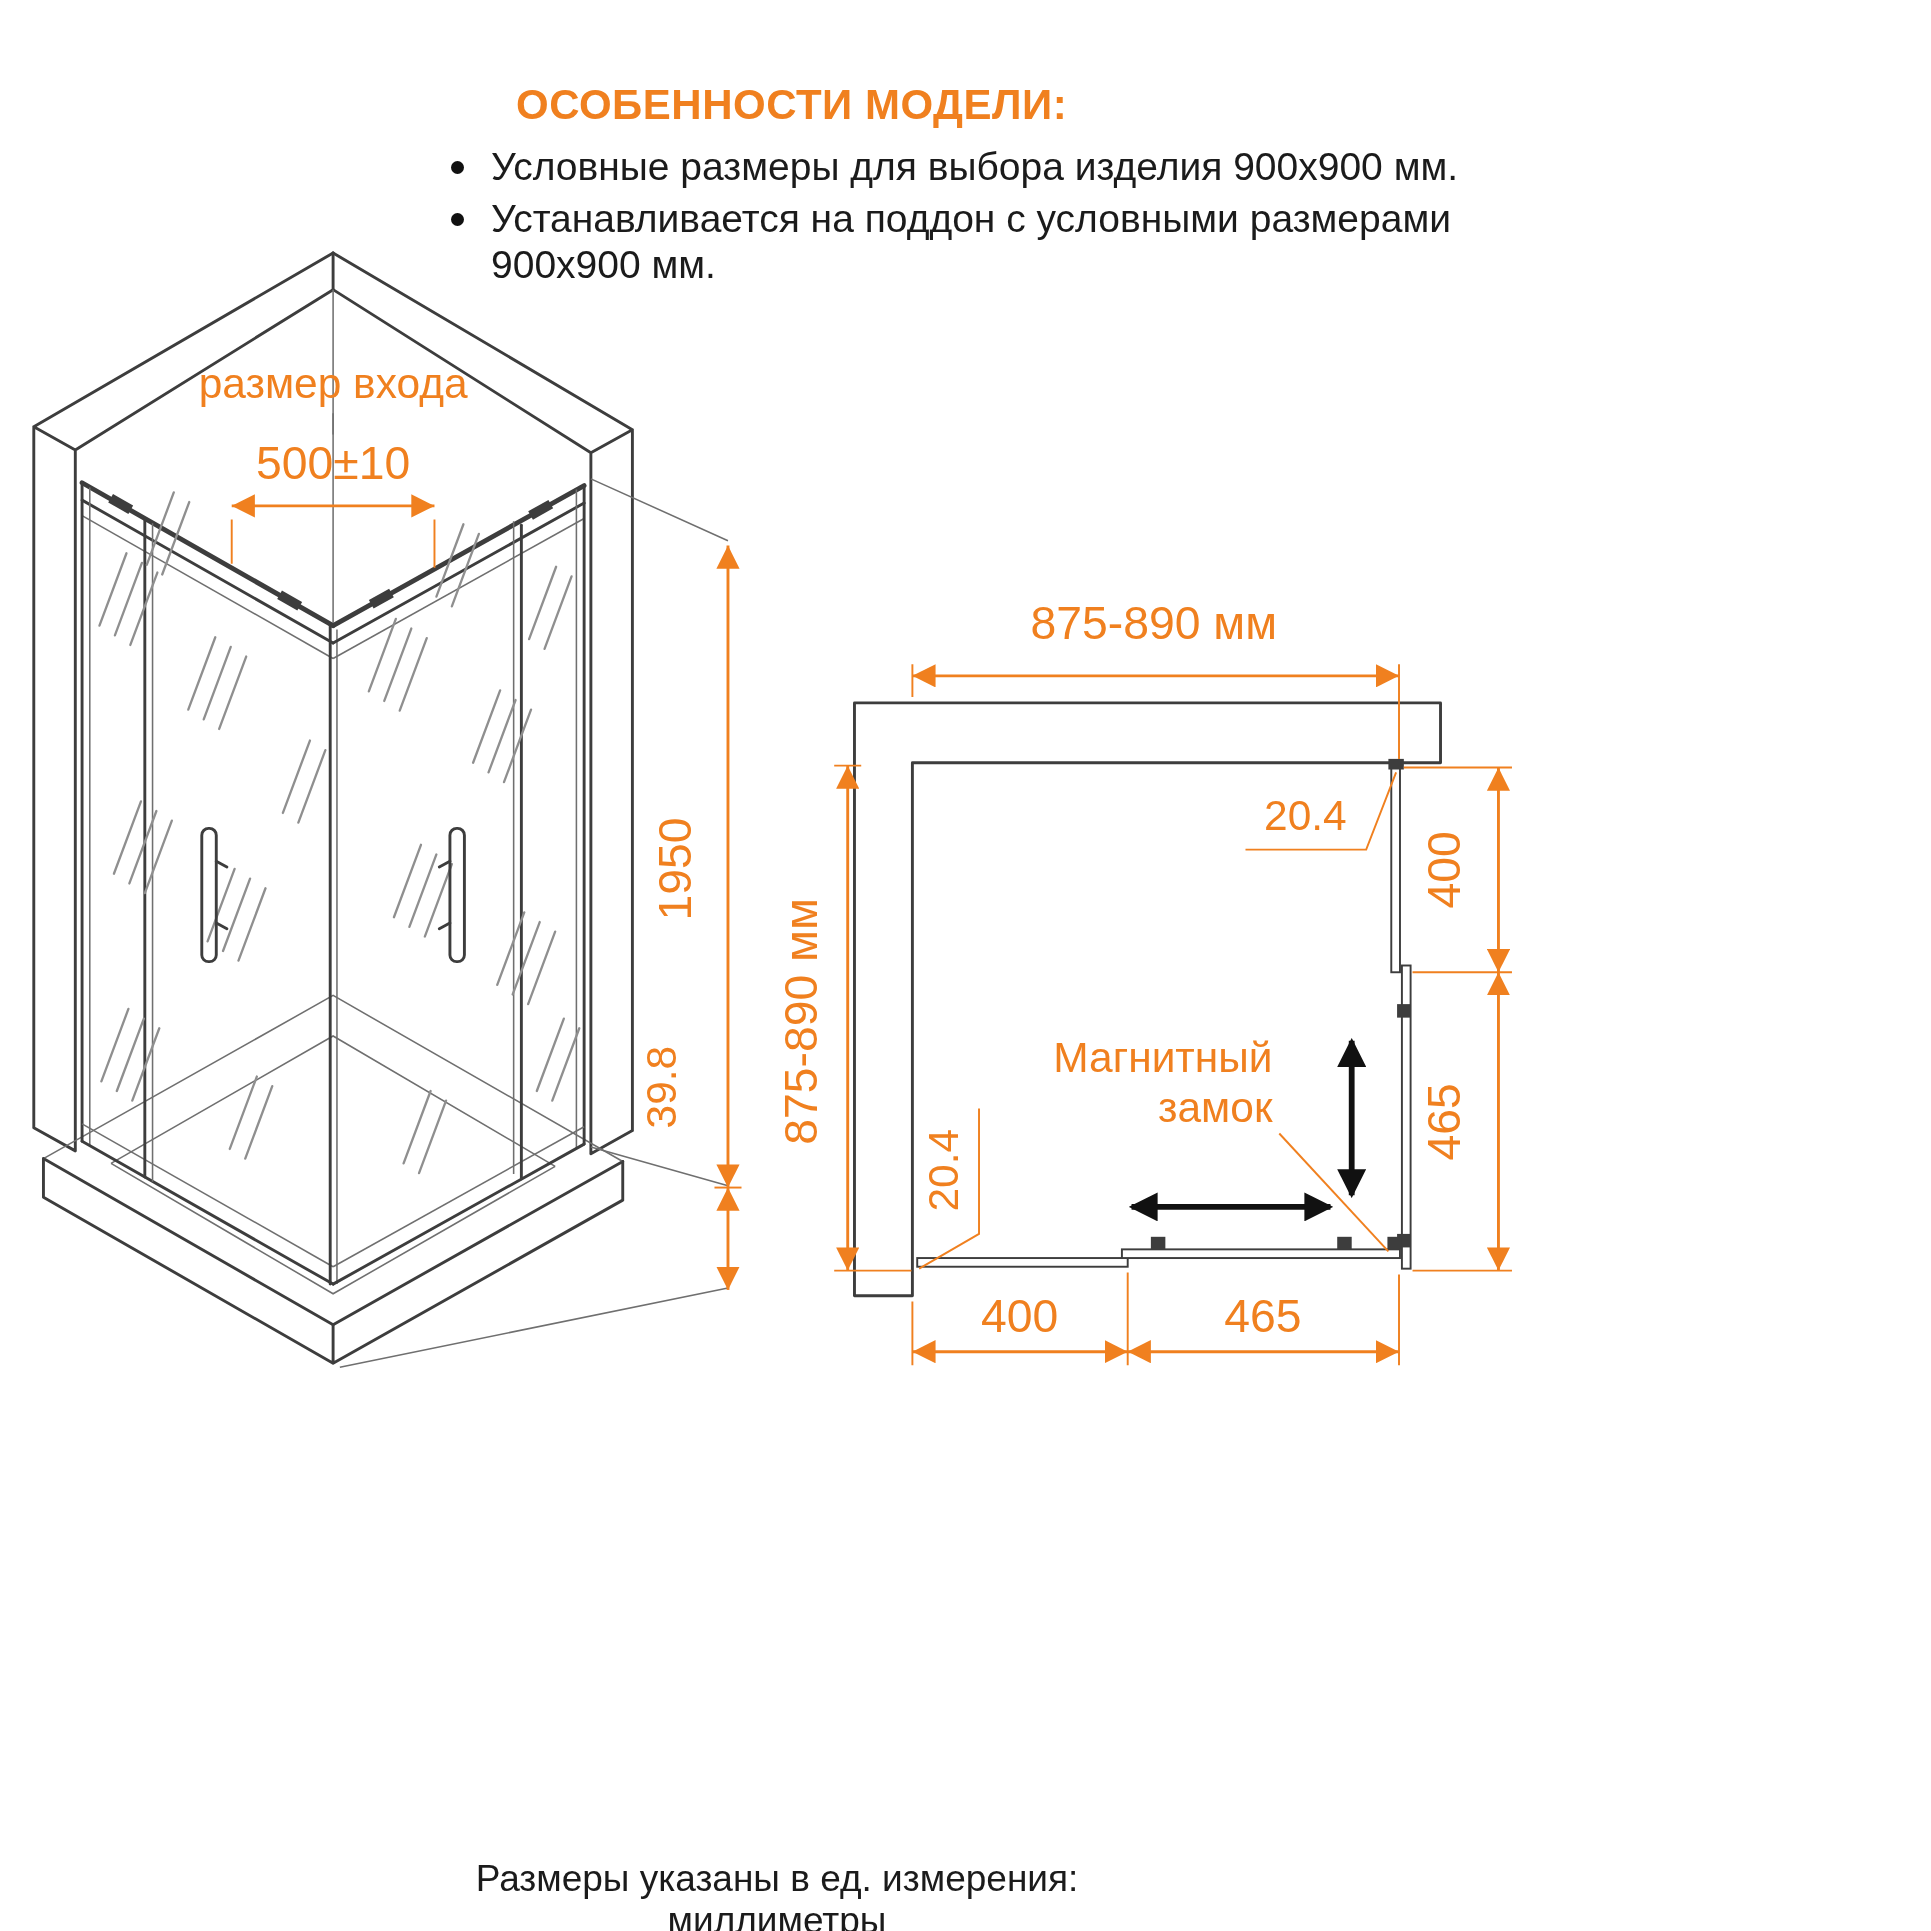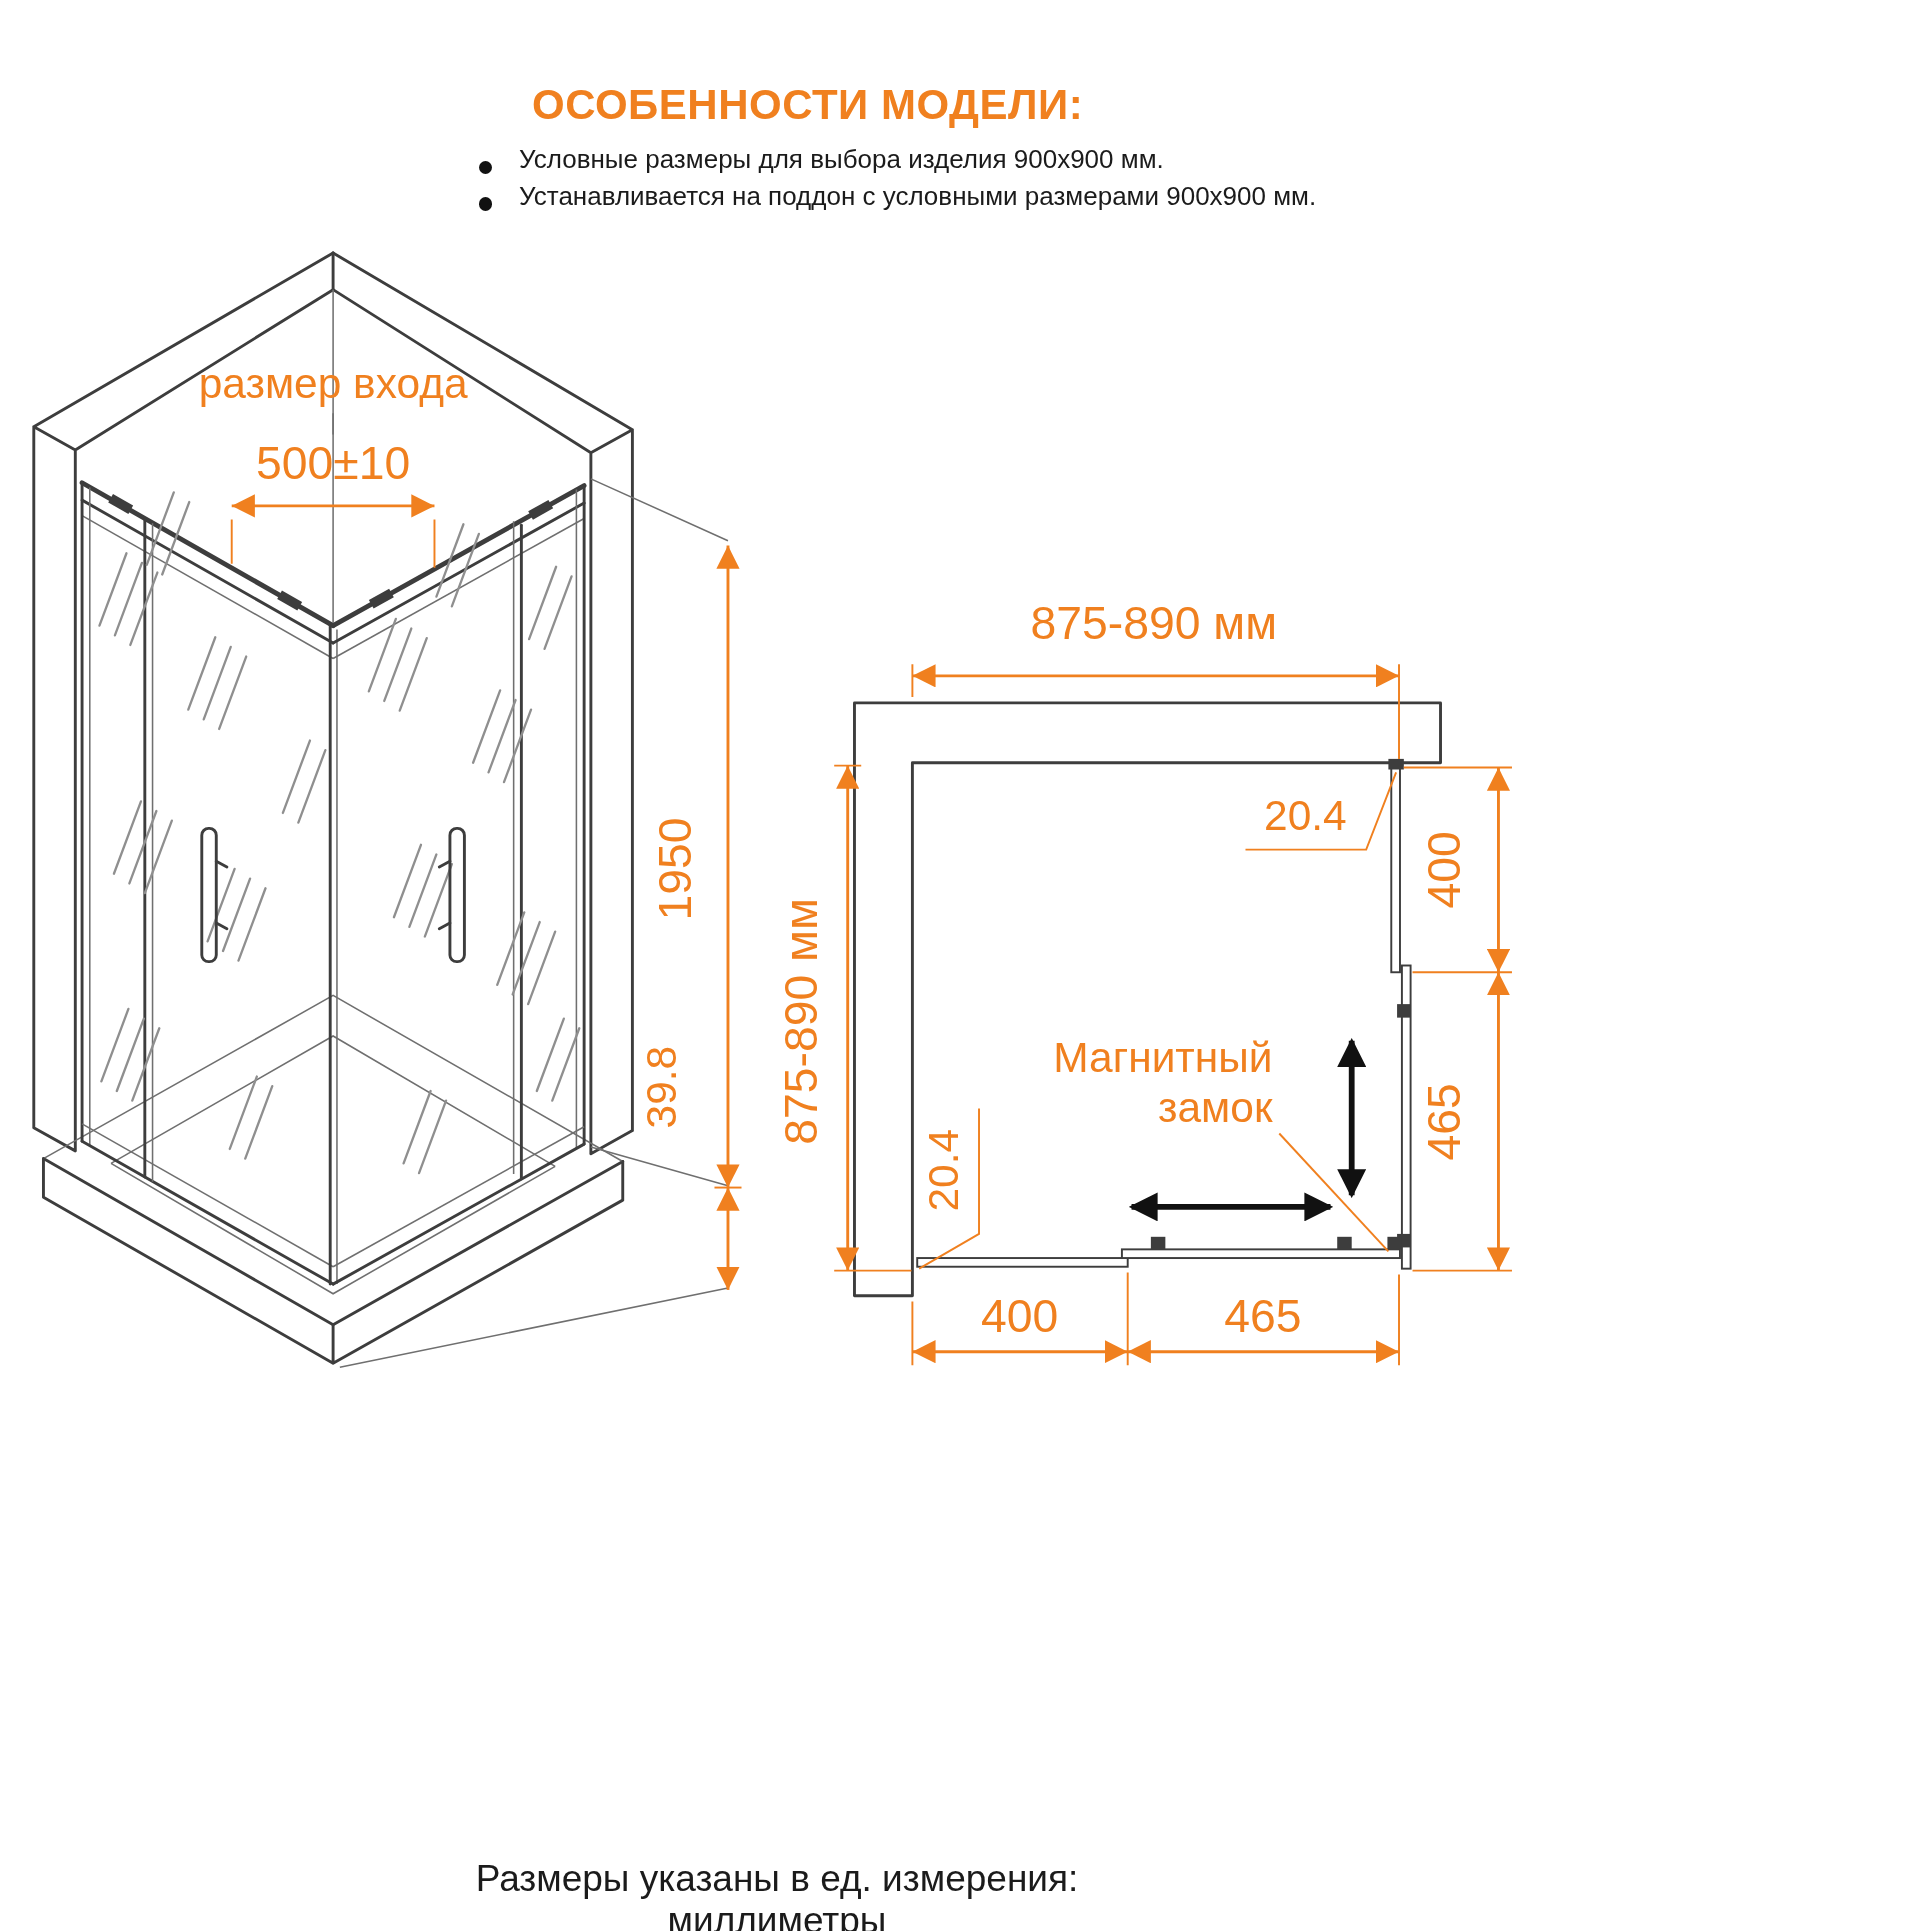--- a/index.html
+++ b/index.html
@@ -1,20 +1,20 @@
 <!DOCTYPE html>
 <html><head>
 <meta charset="utf-8">
 <style>
   html,body{margin:0;padding:0;background:#fff;}
   .page{position:relative;width:1931px;height:1931px;background:#fff;overflow:hidden;
         font-family:"Liberation Sans",sans-serif;color:#1b1b1b;}
-  .header{position:absolute;left:455px;top:81px;width:1091px;}
+  .header{position:absolute;left:439px;top:81px;width:1091px;}
   .title{margin-left:77px;font-size:42px;font-weight:bold;color:#f0801f;letter-spacing:0.5px;margin-bottom:15.4px;}
-  .bullets{list-style:none;margin:12px;padding:0;font-size:26px;line-height:1.18;}
+  .bullets{list-style:none;margin:0;padding:0;font-size:39px;line-height:1.18;}
   .bullets li{position:relative;padding-left:52px;margin-bottom:5.8px;}
   .bullets li::before{content:"";position:absolute;left:11.6px;top:16.4px;width:13.5px;height:13.5px;border-radius:50%;background:#111;}
   .caption{position:absolute;left:386px;top:1858px;width:782px;text-align:center;font-size:37px;color:#1b1b1b;}
   svg{position:absolute;left:0;top:0;}
   .ln{stroke:#3d3d3d;stroke-width:3;fill:none;stroke-linecap:round;stroke-linejoin:round;}
   .ln5{stroke:#3d3d3d;stroke-width:5;fill:none;stroke-linecap:round;}
   .lnthin{stroke:#6f6f6f;stroke-width:1.6;fill:none;}
   .hatch{stroke:#8f8f8f;stroke-width:2.4;fill:none;stroke-linecap:round;}
   .dim{stroke:#f0801f;stroke-width:3;fill:none;}
   .dimthin{stroke:#f0801f;stroke-width:2;fill:none;}

